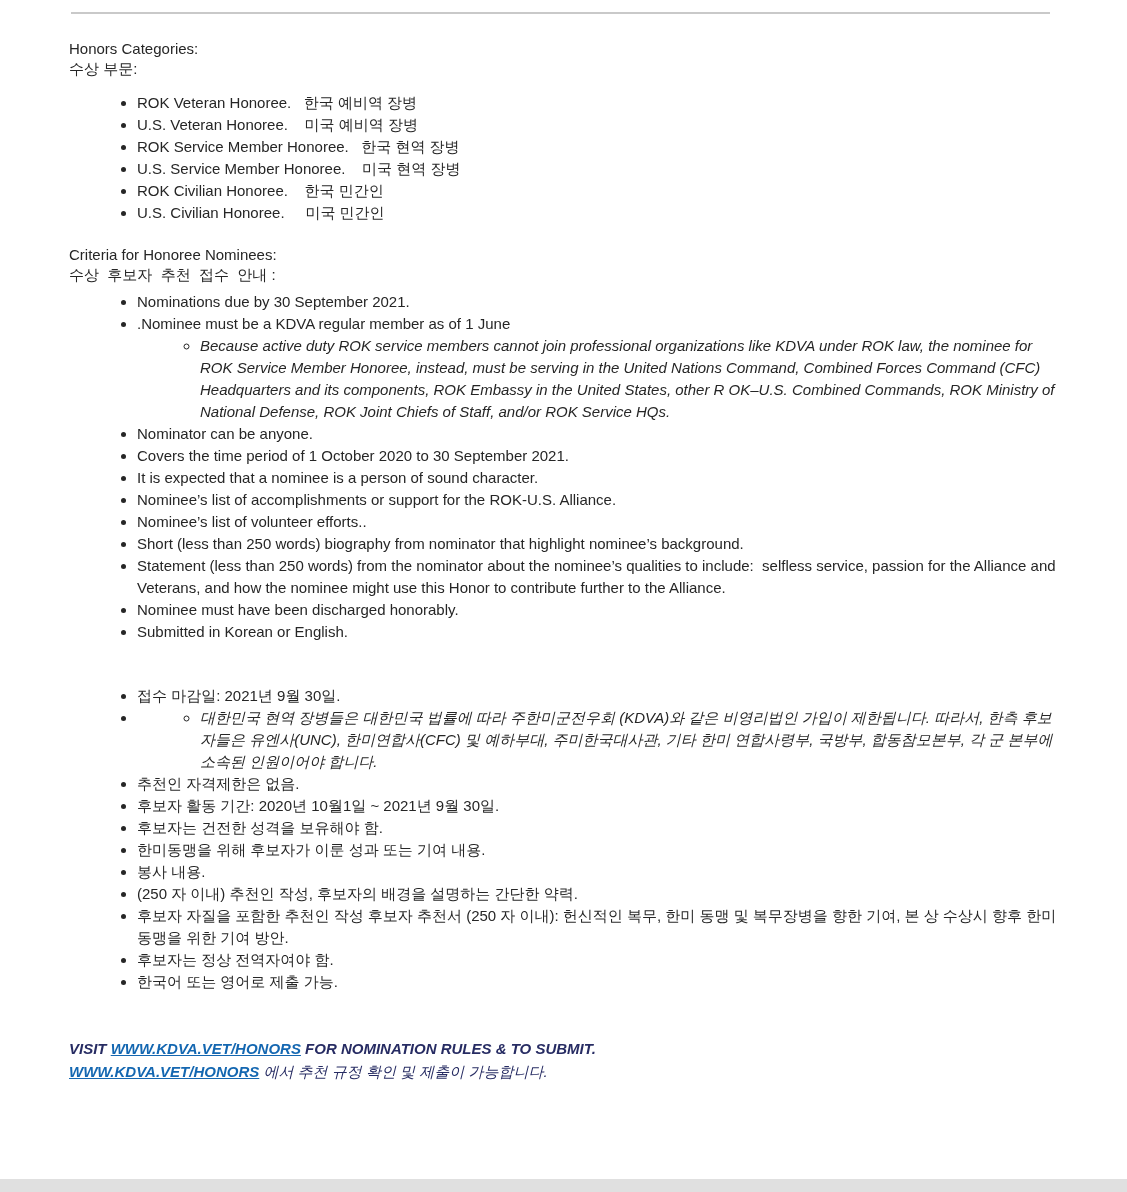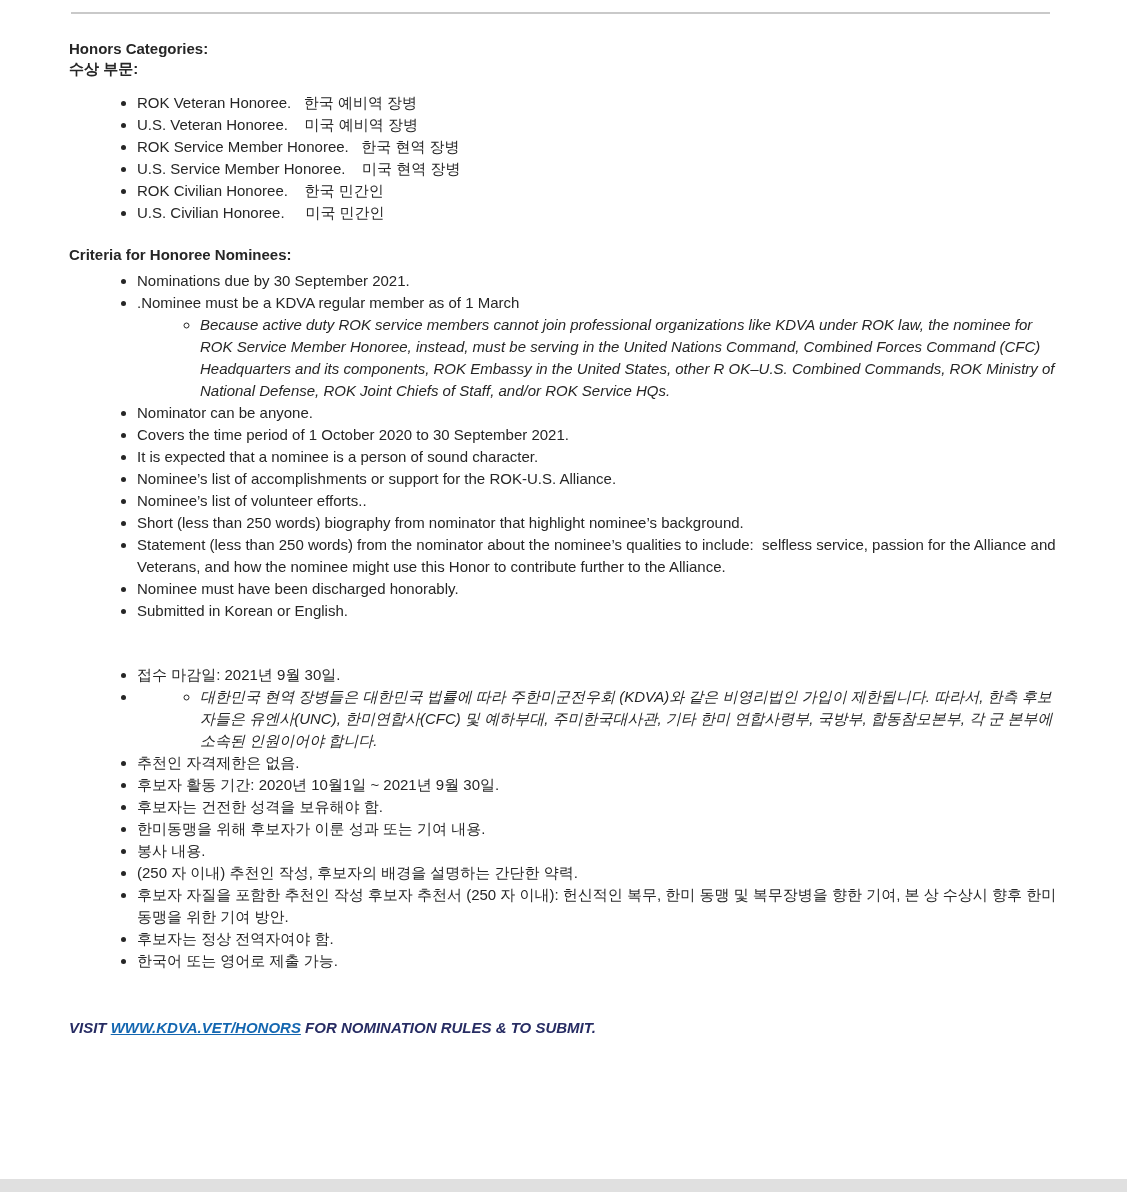--- a/index.html
+++ b/index.html
@@ -13,21 +13,21 @@
     overflow: hidden;
   }
   .doc { padding: 0 69px; }
   .divider {
     border: none;
     border-top: 2px solid #c9c9c9;
     margin: 12px 8px 0 2px;
     height: 0;
   }
   .t { white-space: pre-wrap; }
-  .sec-head { font-weight: bold; font-size: 15px; }
+  .sec-head { font-weight: normal; font-size: 15px; }
   .sec-head .line-en { line-height: 19px; }
   .sec-head .line-ko { line-height: 21px; }
   .head1 { margin-top: 25px; }
   .head2 { margin-top: 21px; }
   ul.l1 {
     list-style: disc;
     margin: 0;
     padding-left: 68px;
     font-size: 15px;
     line-height: 22px;
@@ -80,25 +80,26 @@
     <li class="t">ROK Veteran Honoree.   한국 예비역 장병</li>
     <li class="t">U.S. Veteran Honoree.    미국 예비역 장병</li>
     <li class="t">ROK Service Member Honoree.   한국 현역 장병</li>
     <li class="t">U.S. Service Member Honoree.    미국 현역 장병</li>
     <li class="t">ROK Civilian Honoree.    한국 민간인</li>
     <li class="t">U.S. Civilian Honoree.     미국 민간인</li>
   </ul>
 
   <div class="sec-head head2">
     <div class="line-en t">Criteria for Honoree Nominees:</div>
+    <div class="line-ko t">수상  후보자  추천  접수  안내 :</div>
   </div>
 
   <ul class="l1 criteria-en">
     <li class="t">Nominations due by 30 September 2021.</li>
-    <li><span class="t">.Nominee must be a KDVA regular member as of 1 March</span><ul class="l2">
+    <li><span class="t">.Nominee must be a KDVA regular member as of 1 June</span><ul class="l2">
           <li class="t">Because active duty ROK service members cannot join professional organizations like KDVA under ROK law, the nominee for ROK Service Member Honoree, instead, must be serving in the United Nations Command, Combined Forces Command (CFC) Headquarters and its components, ROK Embassy in the United States, other R OK–U.S. Combined Commands, ROK Ministry of National Defense, ROK Joint Chiefs of Staff, and/or ROK Service HQs.</li>
         </ul></li>
     <li class="t">Nominator can be anyone.</li>
     <li class="t">Covers the time period of 1 October 2020 to 30 September 2021.</li>
     <li class="t">It is expected that a nominee is a person of sound character.</li>
     <li class="t">Nominee’s list of accomplishments or support for the ROK-U.S. Alliance.</li>
     <li class="t">Nominee’s list of volunteer efforts..</li>
     <li class="t">Short (less than 250 words) biography from nominator that highlight nominee’s background.</li>
     <li class="t">Statement (less than 250 words) from the nominator about the nominee’s qualities to include:  selfless service, passion for the Alliance and Veterans, and how the nominee might use this Honor to contribute further to the Alliance.</li>
     <li class="t">Nominee must have been discharged honorably.</li>
@@ -116,17 +117,18 @@
     <li class="t">한미동맹을 위해 후보자가 이룬 성과 또는 기여 내용.</li>
     <li class="t">봉사 내용.</li>
     <li class="t">(250 자 이내) 추천인 작성, 후보자의 배경을 설명하는 간단한 약력.</li>
     <li class="t">후보자 자질을 포함한 추천인 작성 후보자 추천서 (250 자 이내): 헌신적인 복무, 한미 동맹 및 복무장병을 향한 기여, 본 상 수상시 향후 한미동맹을 위한 기여 방안.</li>
     <li class="t">후보자는 정상 전역자여야 함.</li>
     <li class="t">한국어 또는 영어로 제출 가능.</li>
   </ul>
 
   <div class="footer">
     <div><span class="t">VISIT </span><a href="#" class="t">WWW.KDVA.VET/HONORS</a><span class="t"> FOR NOMINATION RULES &amp; TO SUBMIT.</span></div>
+    <div><a href="#" class="t">WWW.KDVA.VET/HONORS</a><span class="t ko-tail"> 에서 추천 규정 확인 및 제출이 가능합니다.</span></div>
   </div>
 
 </div>
 
 <div class="bottom-band"></div>
 
 </body></html>

